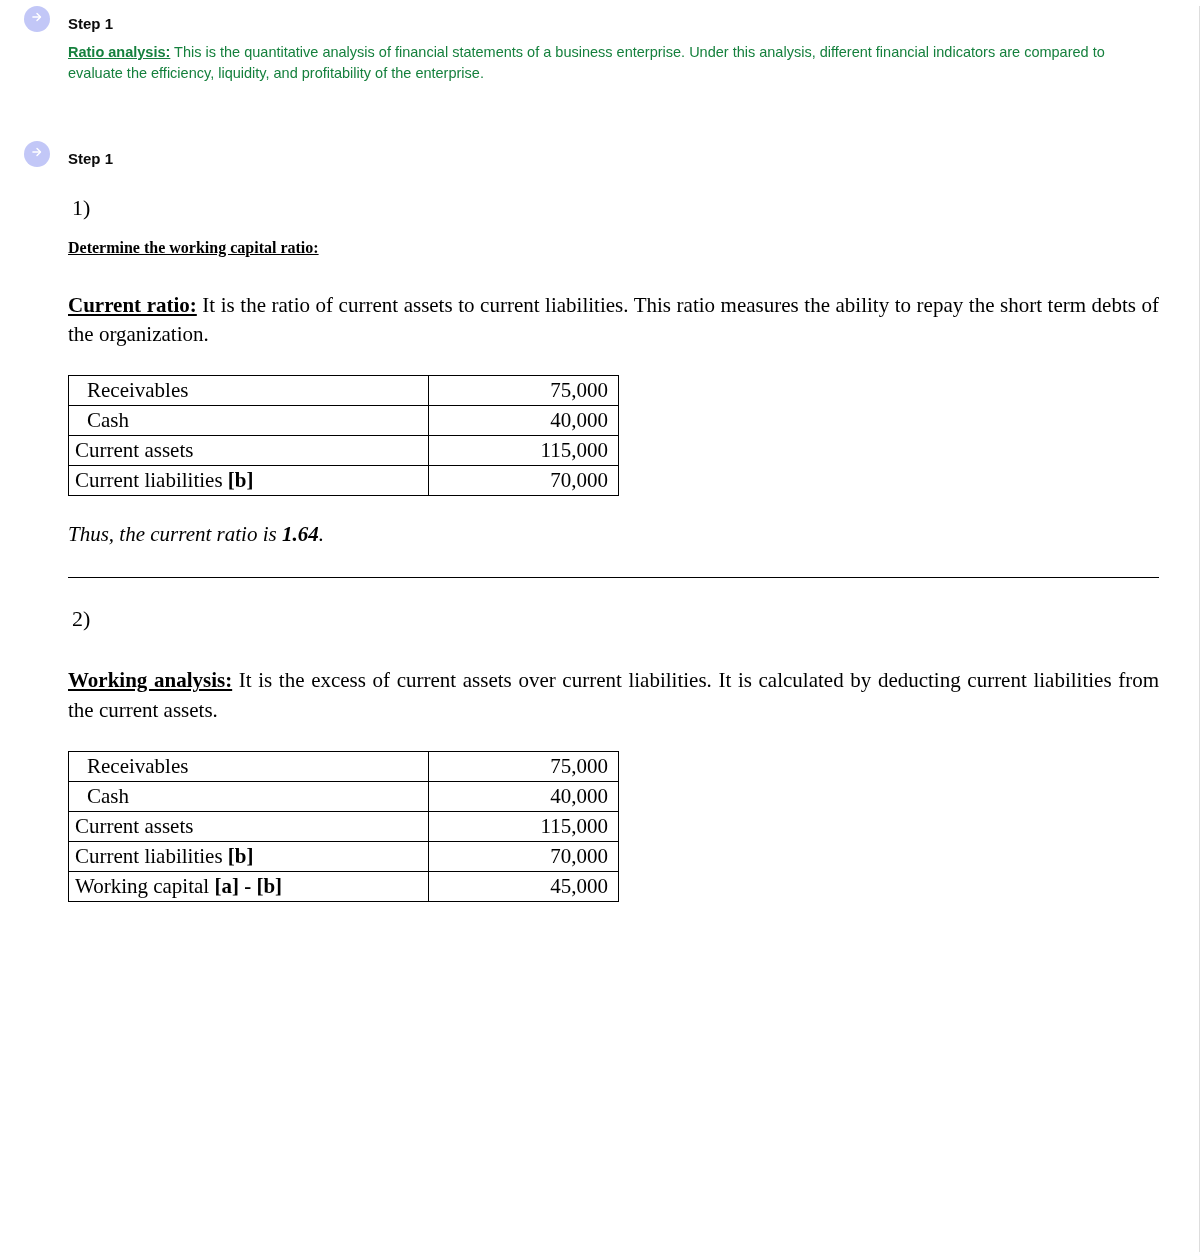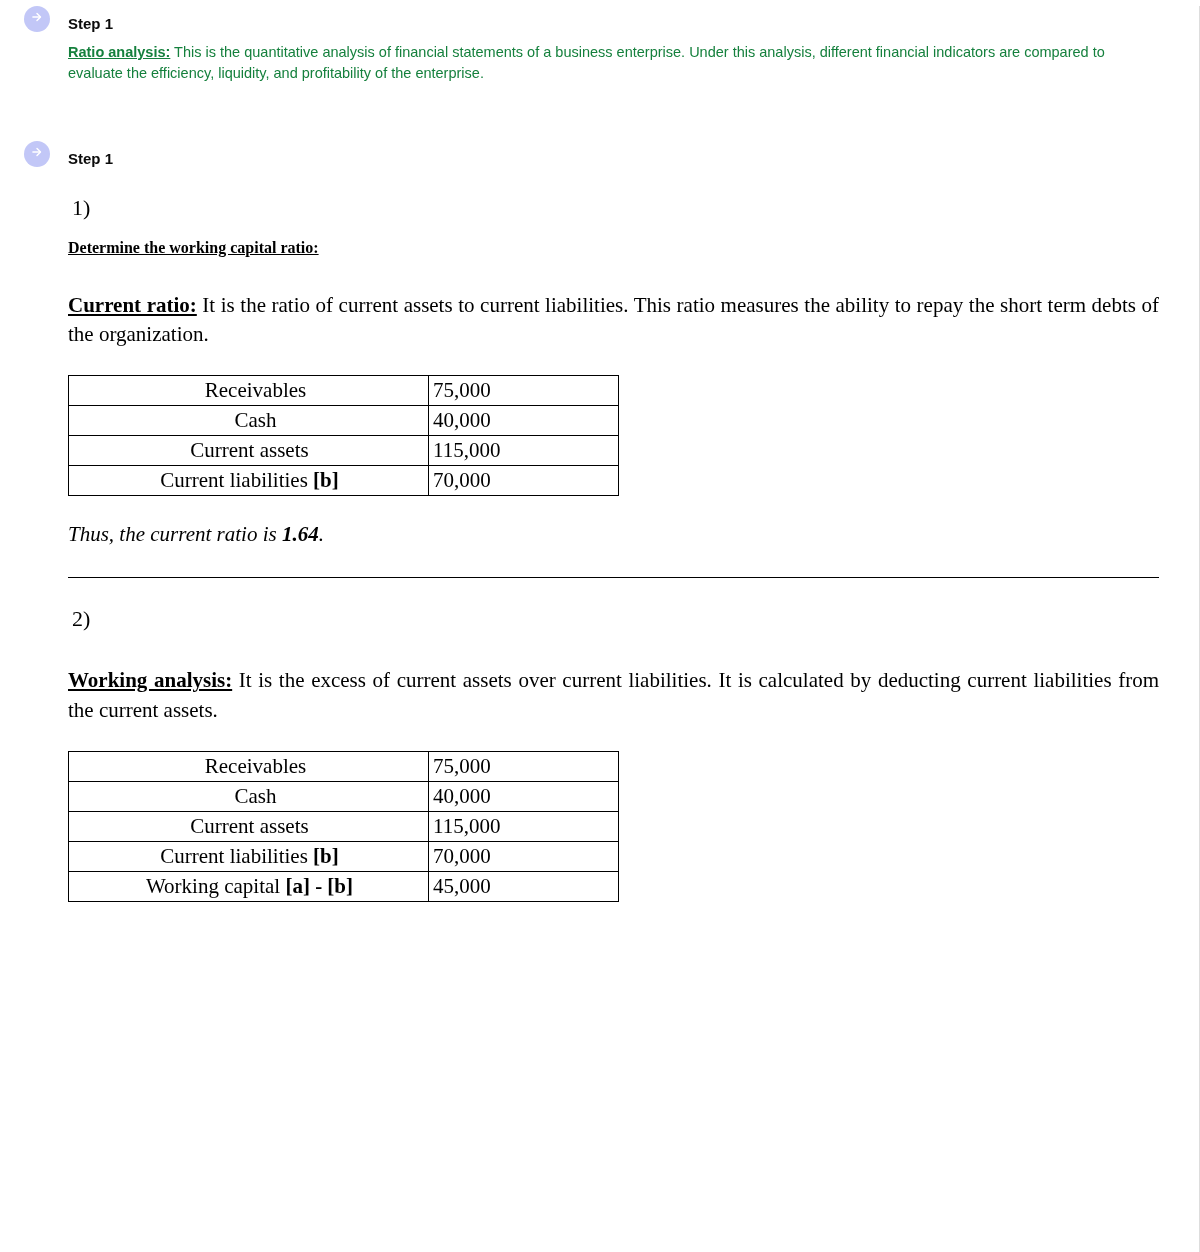--- a/index.html
+++ b/index.html
@@ -54,23 +54,23 @@
   }
   .def-para .def-term {
     font-weight: 700; text-decoration: underline;
   }
   .calc-table {
     border-collapse: collapse; margin-top: 26px; font-size: 21px;
   }
   .calc-table td {
     border: 1.5px solid #000;
   }
-  .calc-table td.lbl { width: 360px; padding: 2px 4px 2px 6px; text-align: center; }
+  .calc-table td.lbl { width: 360px; padding: 2px 4px 2px 6px; }
   .calc-table td.lbl.indent { padding-left: 18px; }
-  .calc-table td.val { width: 190px; padding: 2px 10px 2px 4px; }
+  .calc-table td.val { width: 190px; text-align: right; padding: 2px 10px 2px 4px; }
   .calc-table .b { font-weight: 700; }
   .conclude {
     font-size: 21px; margin-top: 26px; font-style: italic;
   }
   .conclude .strong { font-weight: 700; }
   .divider {
     border: 0; border-top: 1px solid #000;
     margin: 30px 0 28px 0;
   }
 </style>

